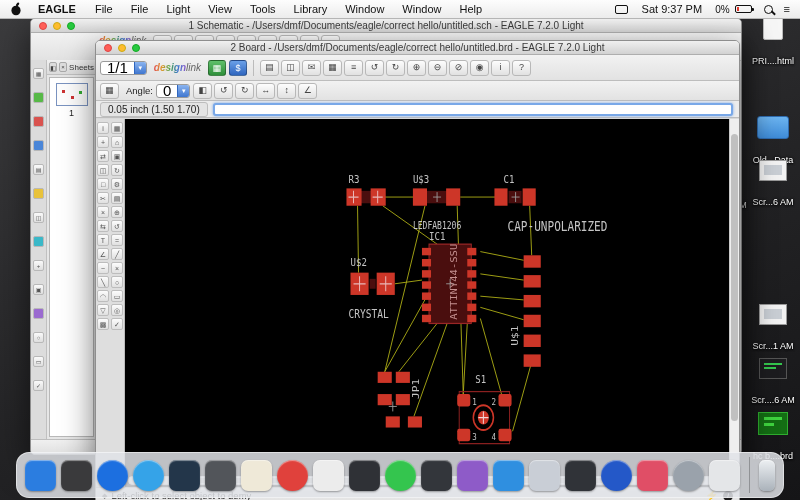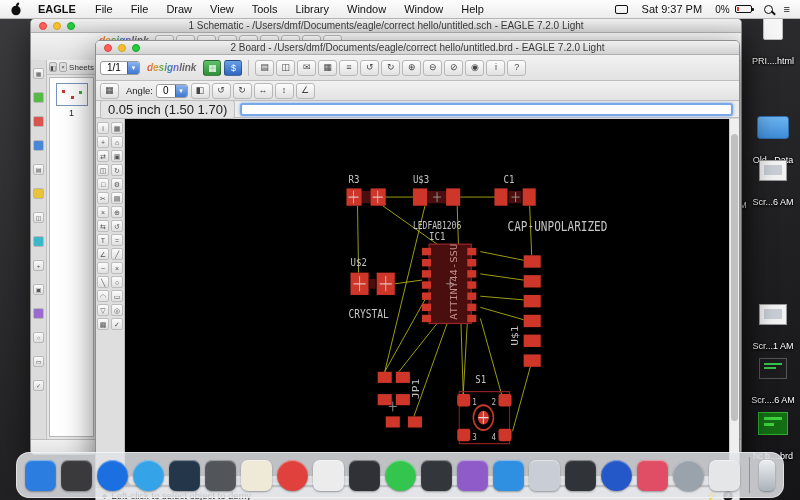--- a/index.html
+++ b/index.html
@@ -62,33 +62,33 @@
     border-bottom:1px solid #bdbdbd;padding:0 4px;gap:3px;}
   .tb1{height:26px;}
   .tb2{height:20px;}
   .tb3{height:17px;background:#ececec;}
   .tbtn{width:19px;height:16px;font-size:9px;line-height:1;color:#444;
     background:linear-gradient(#fdfdfd,#e1e1e1);border:1px solid #b8b8b8;border-radius:3px;
     display:flex;align-items:center;justify-content:center;padding:0;}
   .iconrow{display:flex;gap:2px;align-items:center;}
   .sep{width:1px;height:16px;background:#bbb;margin:0 3px;}
   .combo{display:flex;align-items:stretch;height:14px;background:#fff;border:1px solid #9a9a9a;border-radius:3px;overflow:hidden;}
-  .combo-val{padding:0 6px;font-size:10px;display:flex;align-items:center;min-width:16px;}
+  .combo-val{padding:0 6px;font-size:15px;display:flex;align-items:center;min-width:16px;}
   .combo-cap{width:12px;background:linear-gradient(#8ab4f0,#3f76cf);color:#fff;font-size:7px;
     display:flex;align-items:center;justify-content:center;border-left:1px solid #2f66bf;}
   .angle-label{font-size:9.5px;color:#222;margin-left:4px;}
-  .dl-logo{font-size:10px;font-style:italic;font-weight:bold;letter-spacing:0;margin:0 4px;white-space:nowrap;}
+  .dl-logo{font-size:10px;font-style:italic;font-weight:normal;letter-spacing:0;margin:0 4px;white-space:nowrap;}
   .dl-logo b{color:#d4497e;background:linear-gradient(90deg,#e05050,#e09a2e,#4aa34a,#3f76cf,#8e5bc8);
     -webkit-background-clip:text;background-clip:text;-webkit-text-fill-color:transparent;}
   .dl-logo i{color:#666;}
   .pcb-btn{width:18px;height:16px;border-radius:3px;font-size:9px;color:#fff;
     display:flex;align-items:center;justify-content:center;border:1px solid rgba(0,0,0,.3);}
   .pcb-btn.green{background:linear-gradient(#5fc06a,#2f8f3a);}
   .pcb-btn.blue{background:linear-gradient(#6aa0e8,#2f66bf);}
-  .coords{font-size:13px;color:#222;background:#e4e4e4;border:1px solid #bdbdbd;border-radius:3px;
+  .coords{font-size:10px;color:#222;background:#e4e4e4;border:1px solid #bdbdbd;border-radius:3px;
     padding:1px 7px;white-space:nowrap;}
   .cmdline{flex:1;height:13px;margin:0 2px;border:2px solid #79a8e8;border-radius:3px;
     box-shadow:0 0 3px #79a8e8;background:#fff;font-size:9px;padding:0 4px;outline:none;}
 
   
   .board-body{position:absolute;left:0;right:0;top:78px;bottom:16px;background:#d4d4d4;display:flex;}
   .palette{width:29px;background:#dedede;border-right:1px solid #bdbdbd;
     display:grid;grid-template-columns:repeat(2,12px);gap:2px;padding:3px 1px;align-content:start;justify-content:center;}
   .ptool{width:12px;height:12px;font-size:7px;line-height:1;color:#555;
     background:linear-gradient(#fcfcfc,#e0e0e0);border:1px solid #bdbdbd;border-radius:2px;
@@ -521,21 +521,21 @@
       <svg width="12" height="14">
           <ellipse cx="6" cy="8.5" rx="4.6" ry="4.8" fill="#111"></ellipse>
           <ellipse cx="7.6" cy="2.4" rx="1.2" ry="2.1" fill="#111" transform="rotate(35 7.6 2.4)"></ellipse>
         </svg>
     </span>
     <span class="menu-item appname">EAGLE</span>
     <span class="menu-items">
 
     <span class="menu-item">File</span>
         <span class="menu-item">File</span>
-        <span class="menu-item">Draw</span>
+        <span class="menu-item">Light</span>
         <span class="menu-item">View</span>
         <span class="menu-item">Tools</span>
         <span class="menu-item">Library</span>
         <span class="menu-item">Window</span>
         <span class="menu-item">Window</span>
         <span class="menu-item">Help</span>
       </span>
     <span class="mb-spacer"></span>
     <span class="mb-display"></span>
     <span class="mb-time">Sat 9:37 PM</span>

